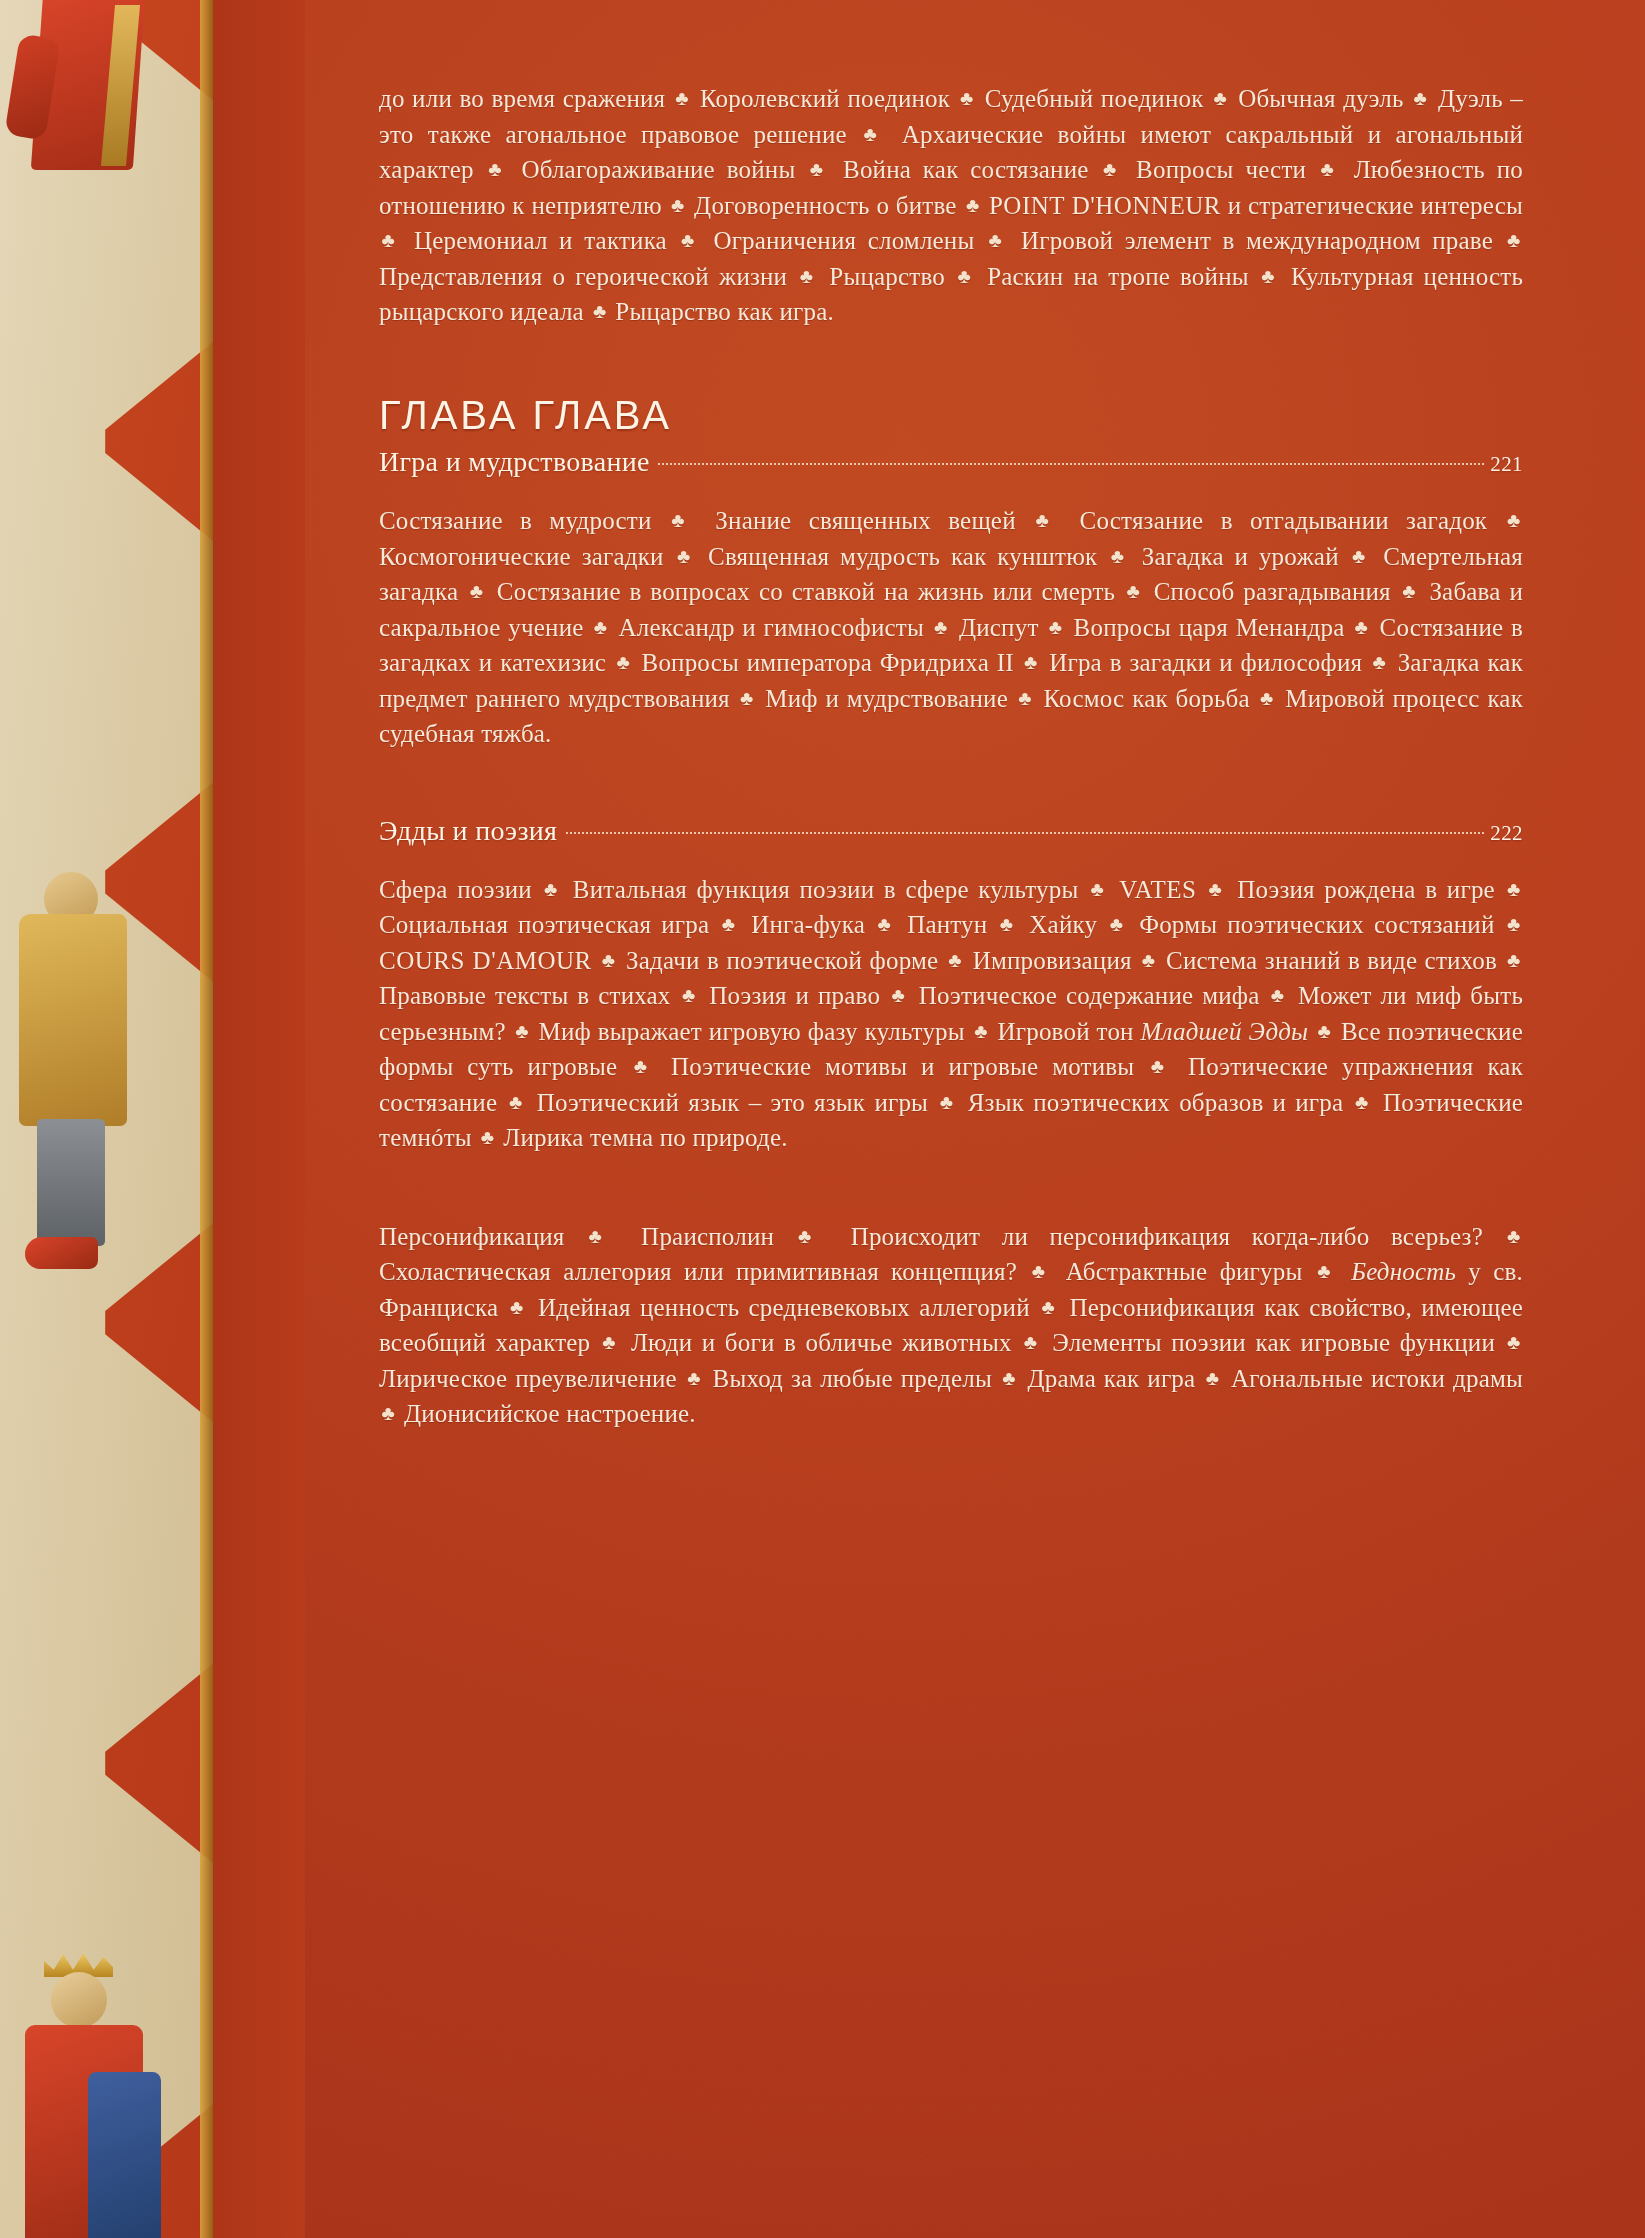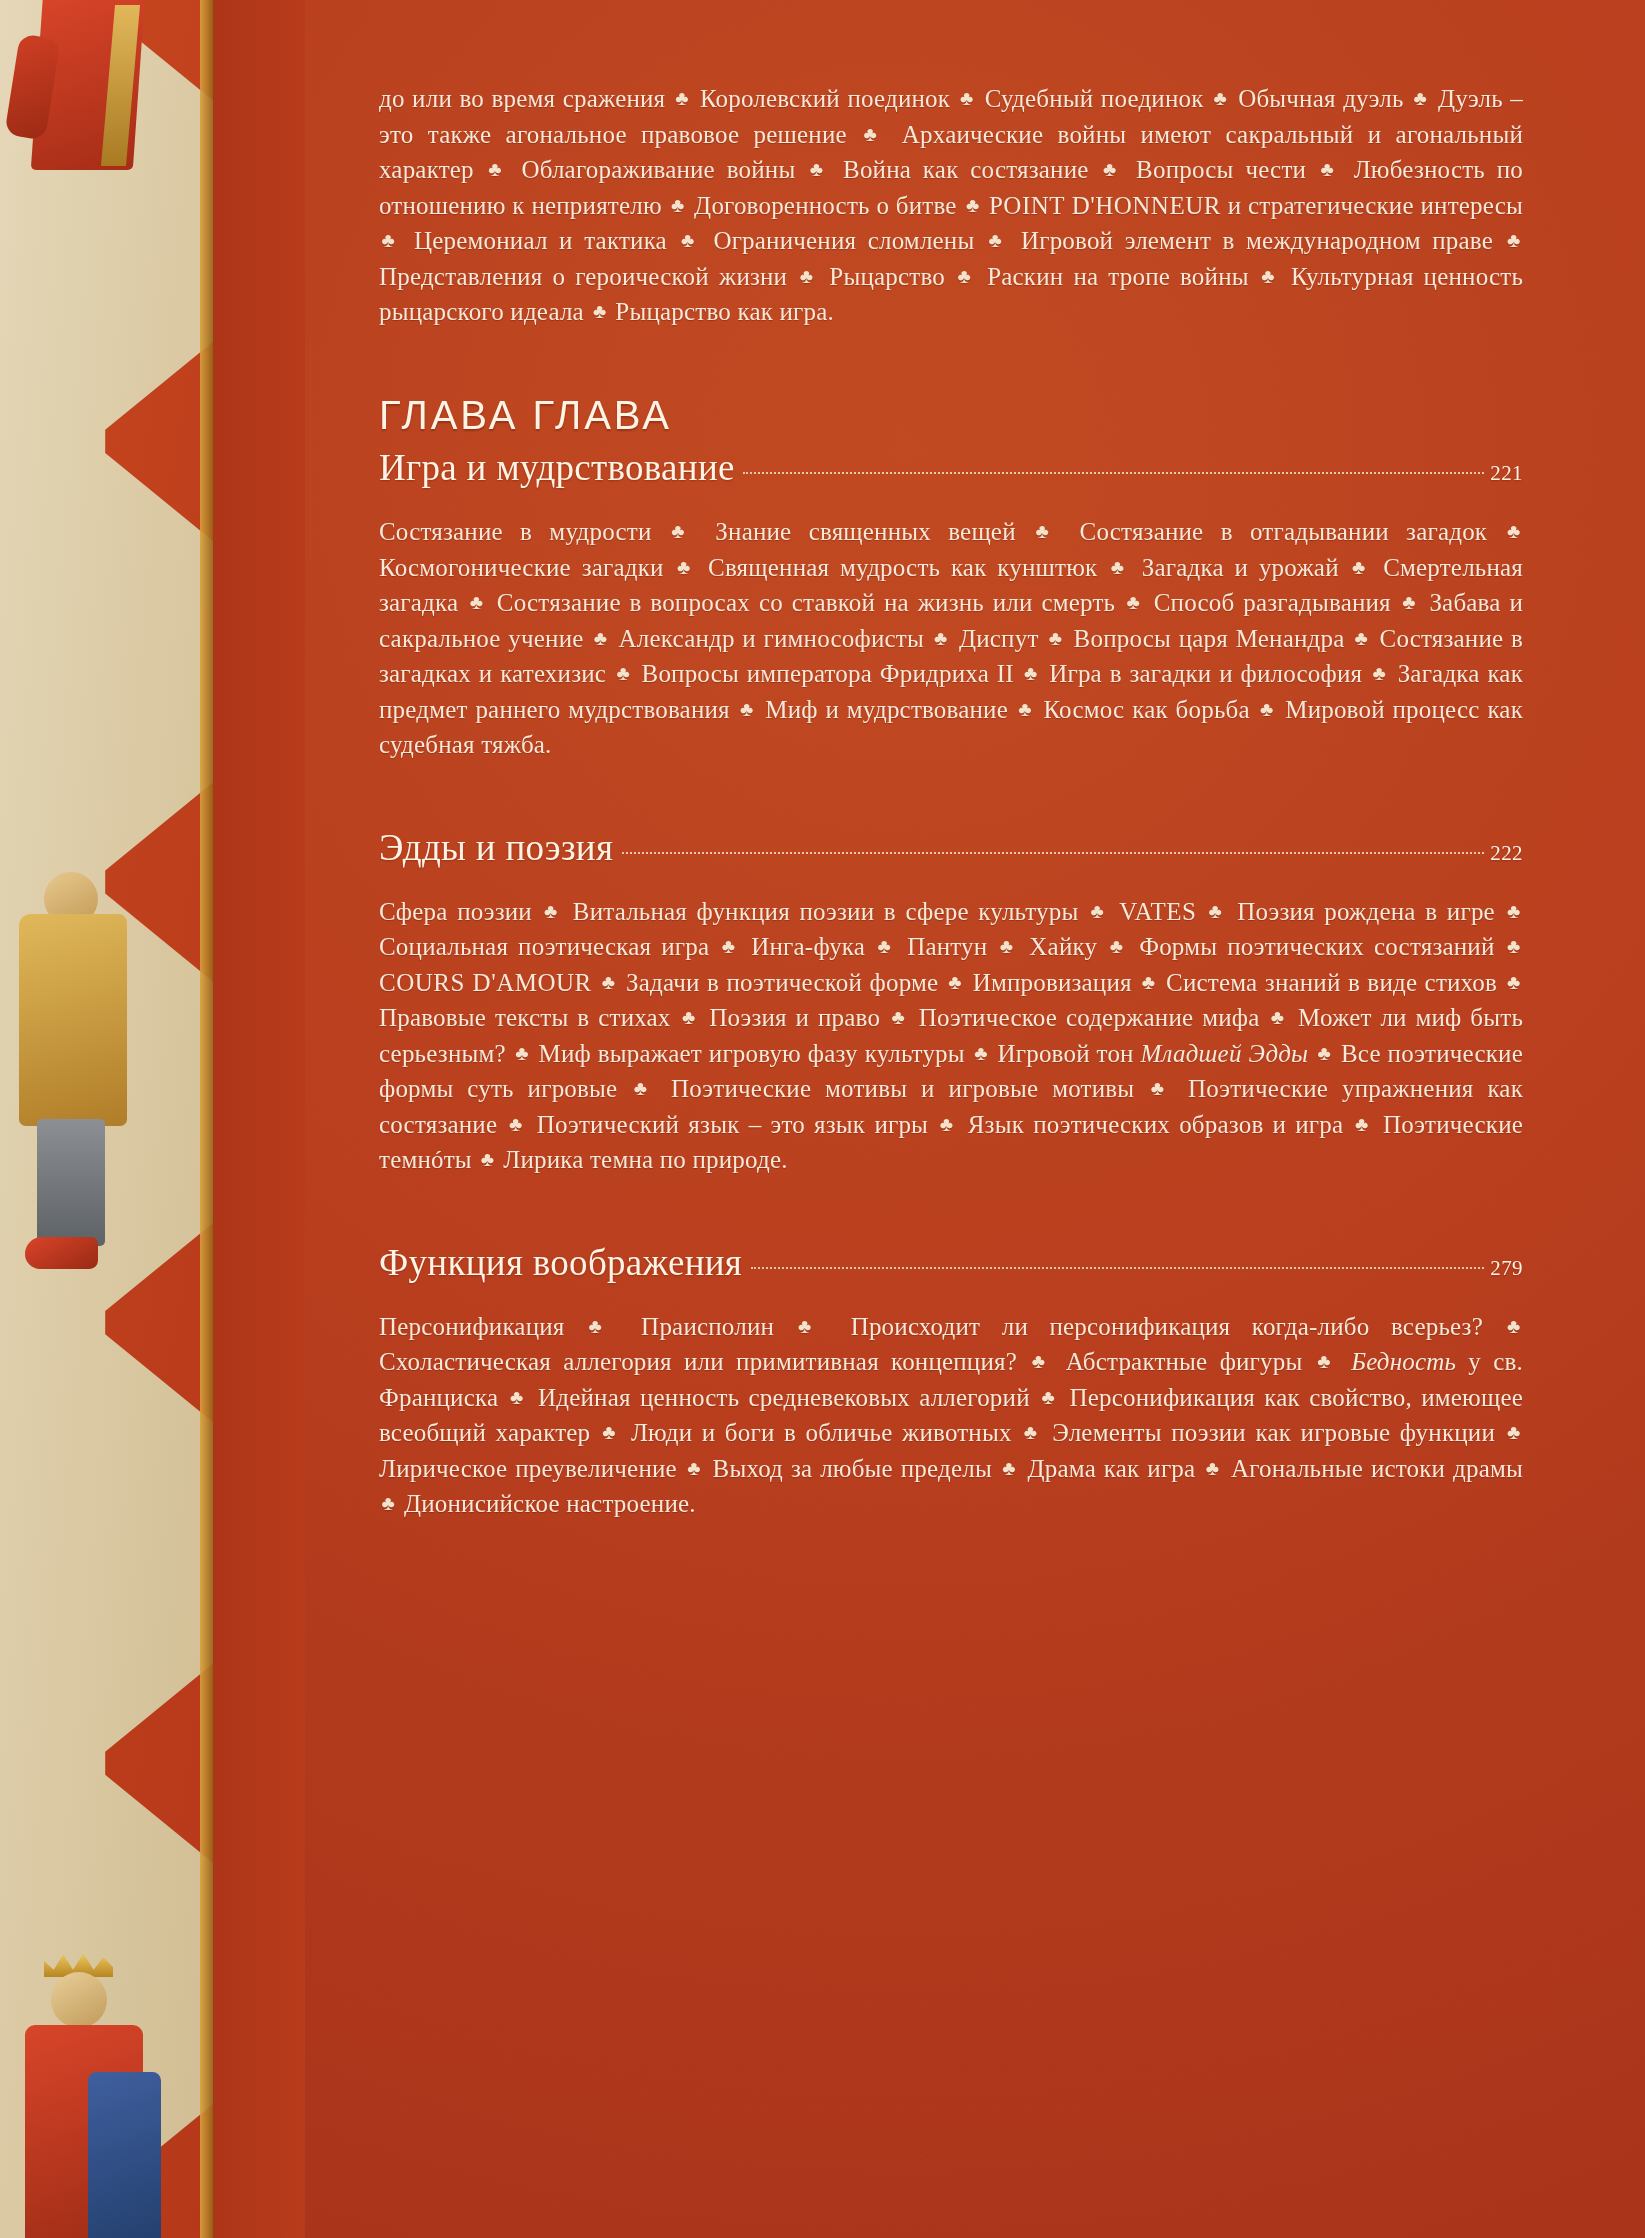--- a/index.html
+++ b/index.html
@@ -156,21 +156,21 @@
     margin-bottom: 8.5px;
   }
   .chapter-title-row {
     display: flex;
     align-items: baseline;
     width: 100%;
     margin-bottom: 18.6px;
   }
   .chapter-title {
     color: #fdf4e6;
-    font-size: 37px;
+    font-size: 28px;
     letter-spacing: 0.3px;
     white-space: nowrap;
     text-shadow: 0 0.8px 1.7px rgba(90,20,5,0.35);
   }
   .dots {
     flex: 1 1 auto;
     margin: 0 6.8px 0 8.5px;
     border-bottom: 2.5px dotted #f0ddc4;
     position: relative;
     top: -6px;
@@ -228,22 +228,17 @@
   <div class="chapter">
     <div class="chapter-title-row">
       <div class="chapter-title">Эдды и поэзия</div>
       <div class="dots"></div>
       <div class="page-num">222</div>
     </div>
     <p class="blurb">Сфера поэзии <span class="sep">♣</span> Витальная функция поэзии в сфере культуры <span class="sep">♣</span> <span class="sc">VATES</span> <span class="sep">♣</span> Поэзия рождена в игре <span class="sep">♣</span> Социальная поэтическая игра <span class="sep">♣</span> Инга-фука <span class="sep">♣</span> Пантун <span class="sep">♣</span> Хайку <span class="sep">♣</span> Формы поэтических состязаний <span class="sep">♣</span> <span class="sc">COURS D'AMOUR</span> <span class="sep">♣</span> Задачи в поэтической форме <span class="sep">♣</span> Импровизация <span class="sep">♣</span> Система знаний в виде стихов <span class="sep">♣</span> Правовые тексты в стихах <span class="sep">♣</span> Поэзия и право <span class="sep">♣</span> Поэтическое содержание мифа <span class="sep">♣</span> Может ли миф быть серьезным? <span class="sep">♣</span> Миф выражает игровую фазу культуры <span class="sep">♣</span> Игровой тон <i>Младшей Эдды</i> <span class="sep">♣</span> Все поэтические формы суть игровые <span class="sep">♣</span> Поэтические мотивы и игровые мотивы <span class="sep">♣</span> Поэтические упражнения как состязание <span class="sep">♣</span> Поэтический язык – это язык игры <span class="sep">♣</span> Язык поэтических образов и игра <span class="sep">♣</span> Поэтические темнóты <span class="sep">♣</span> Лирика темна по природе.</p>
   </div>
 
   <div class="chapter">
-    <div class="chapter-title-row">
-      <div class="chapter-title">Функция воображения</div>
-      <div class="dots"></div>
-      <div class="page-num">279</div>
-    </div>
     <p class="blurb">Персонификация <span class="sep">♣</span> Праисполин <span class="sep">♣</span> Происходит ли персонификация когда-либо всерьез? <span class="sep">♣</span> Схоластическая аллегория или примитивная концепция? <span class="sep">♣</span> Абстрактные фигуры <span class="sep">♣</span> <i>Бедность</i> у св. Франциска <span class="sep">♣</span> Идейная ценность средневековых аллегорий <span class="sep">♣</span> Персонификация как свойство, имеющее всеобщий характер <span class="sep">♣</span> Люди и боги в обличье животных <span class="sep">♣</span> Элементы поэзии как игровые функции <span class="sep">♣</span> Лирическое преувеличение <span class="sep">♣</span> Выход за любые пределы <span class="sep">♣</span> Драма как игра <span class="sep">♣</span> Агональные истоки драмы <span class="sep">♣</span> Дионисийское настроение.</p>
   </div>
 
 </div>
 
 
 </body></html>

